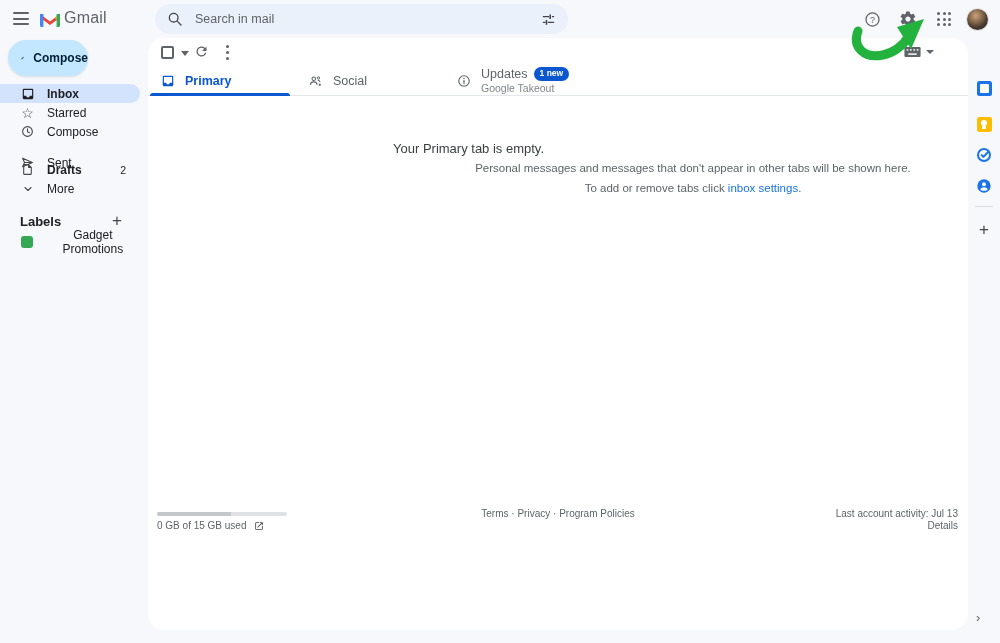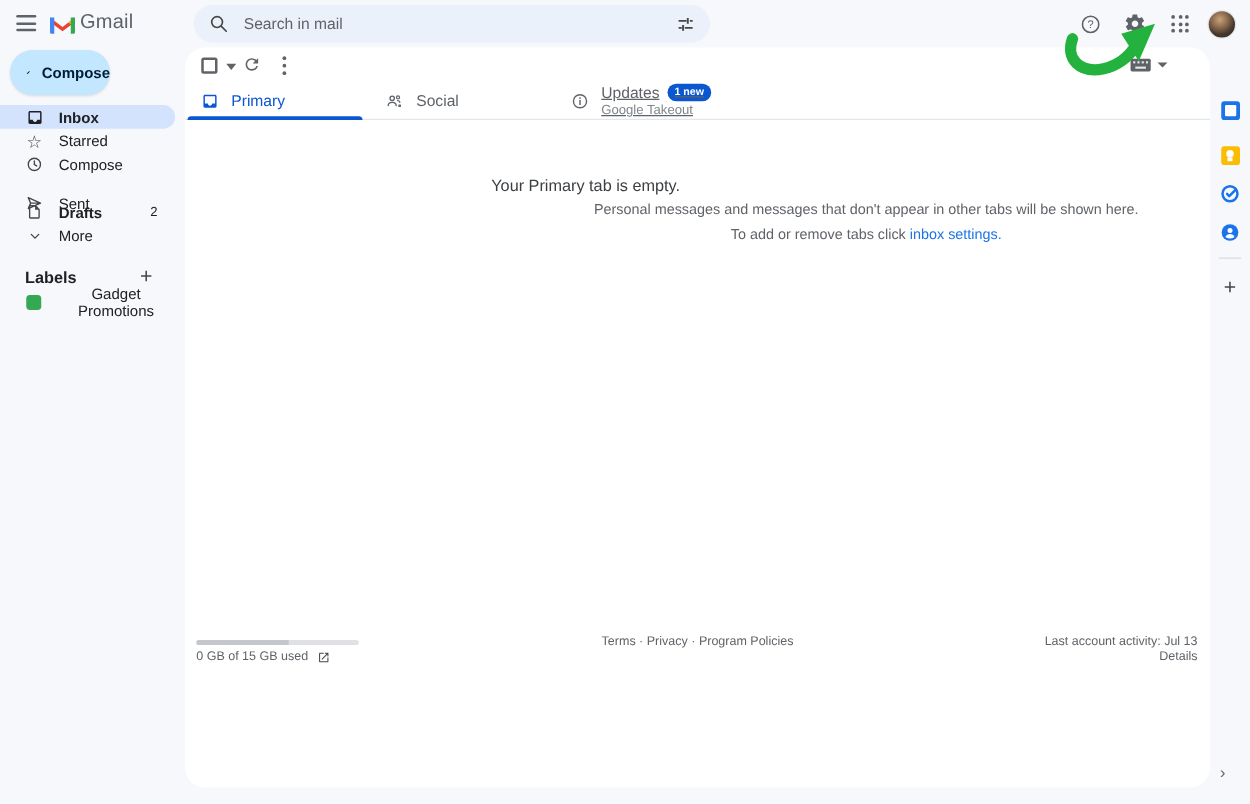--- a/index.html
+++ b/index.html
@@ -75,24 +75,24 @@
   .input-select { position:absolute; right:34px; top:8px; display:flex; align-items:center; gap:5px; cursor:pointer; }
   .input-caret { width:0; height:0; border-left:4px solid transparent; border-right:4px solid transparent;
     border-top:4px solid #5f6368; }
 
   
   .tabs { position:absolute; left:0; top:28px; width:100%; height:30px;
     border-bottom:1px solid #e3e6ea; display:flex; }
   .tab { width:148px; height:100%; position:relative; display:flex; align-items:center;
     padding-left:12px; gap:10px; font-size:12.5px; color:#5f6368; cursor:pointer; }
   .tab .tab-icon { width:15px; display:flex; align-items:center; justify-content:center; }
-  .tab.active { color:#0b57d0; font-weight:normal; }
+  .tab.active { color:#0b57d0; font-weight:bold; }
   .tab-underline { position:absolute; left:2px; right:6px; bottom:-1px; height:3px;
     background:#0b57d0; border-radius:3px 3px 0 0; }
-  .tab-stack { display:flex; flex-direction:column; justify-content:space-between; line-height:1.15;text-decoration:underline; }
+  .tab-stack { display:flex; flex-direction:column; justify-content:space-between; line-height:1.15; }
   .tab-toprow { display:flex; align-items:center; gap:6px; }
   .tab-badge { background:#0b57d0; color:#fff; font-size:8.5px; font-weight:bold;
     padding:1.5px 6px 2px; border-radius:8px; white-space:nowrap; }
   .tab-subtitle { font-size:10.5px; color:#80868b; font-weight:normal; margin-top:1px; }
 
   
   .empty { position:absolute; left:245px; top:103px;text-align:center; }
   .empty-title { font-size:13px; color:#3c4043; }
   .empty-desc { position:absolute; top:21px; left:0; width:600px; font-size:11.5px; color:#5f6368; white-space:nowrap; }
   .empty-action { position:absolute; top:41px; left:0; width:600px; font-size:11.5px; color:#5f6368; white-space:nowrap; }

